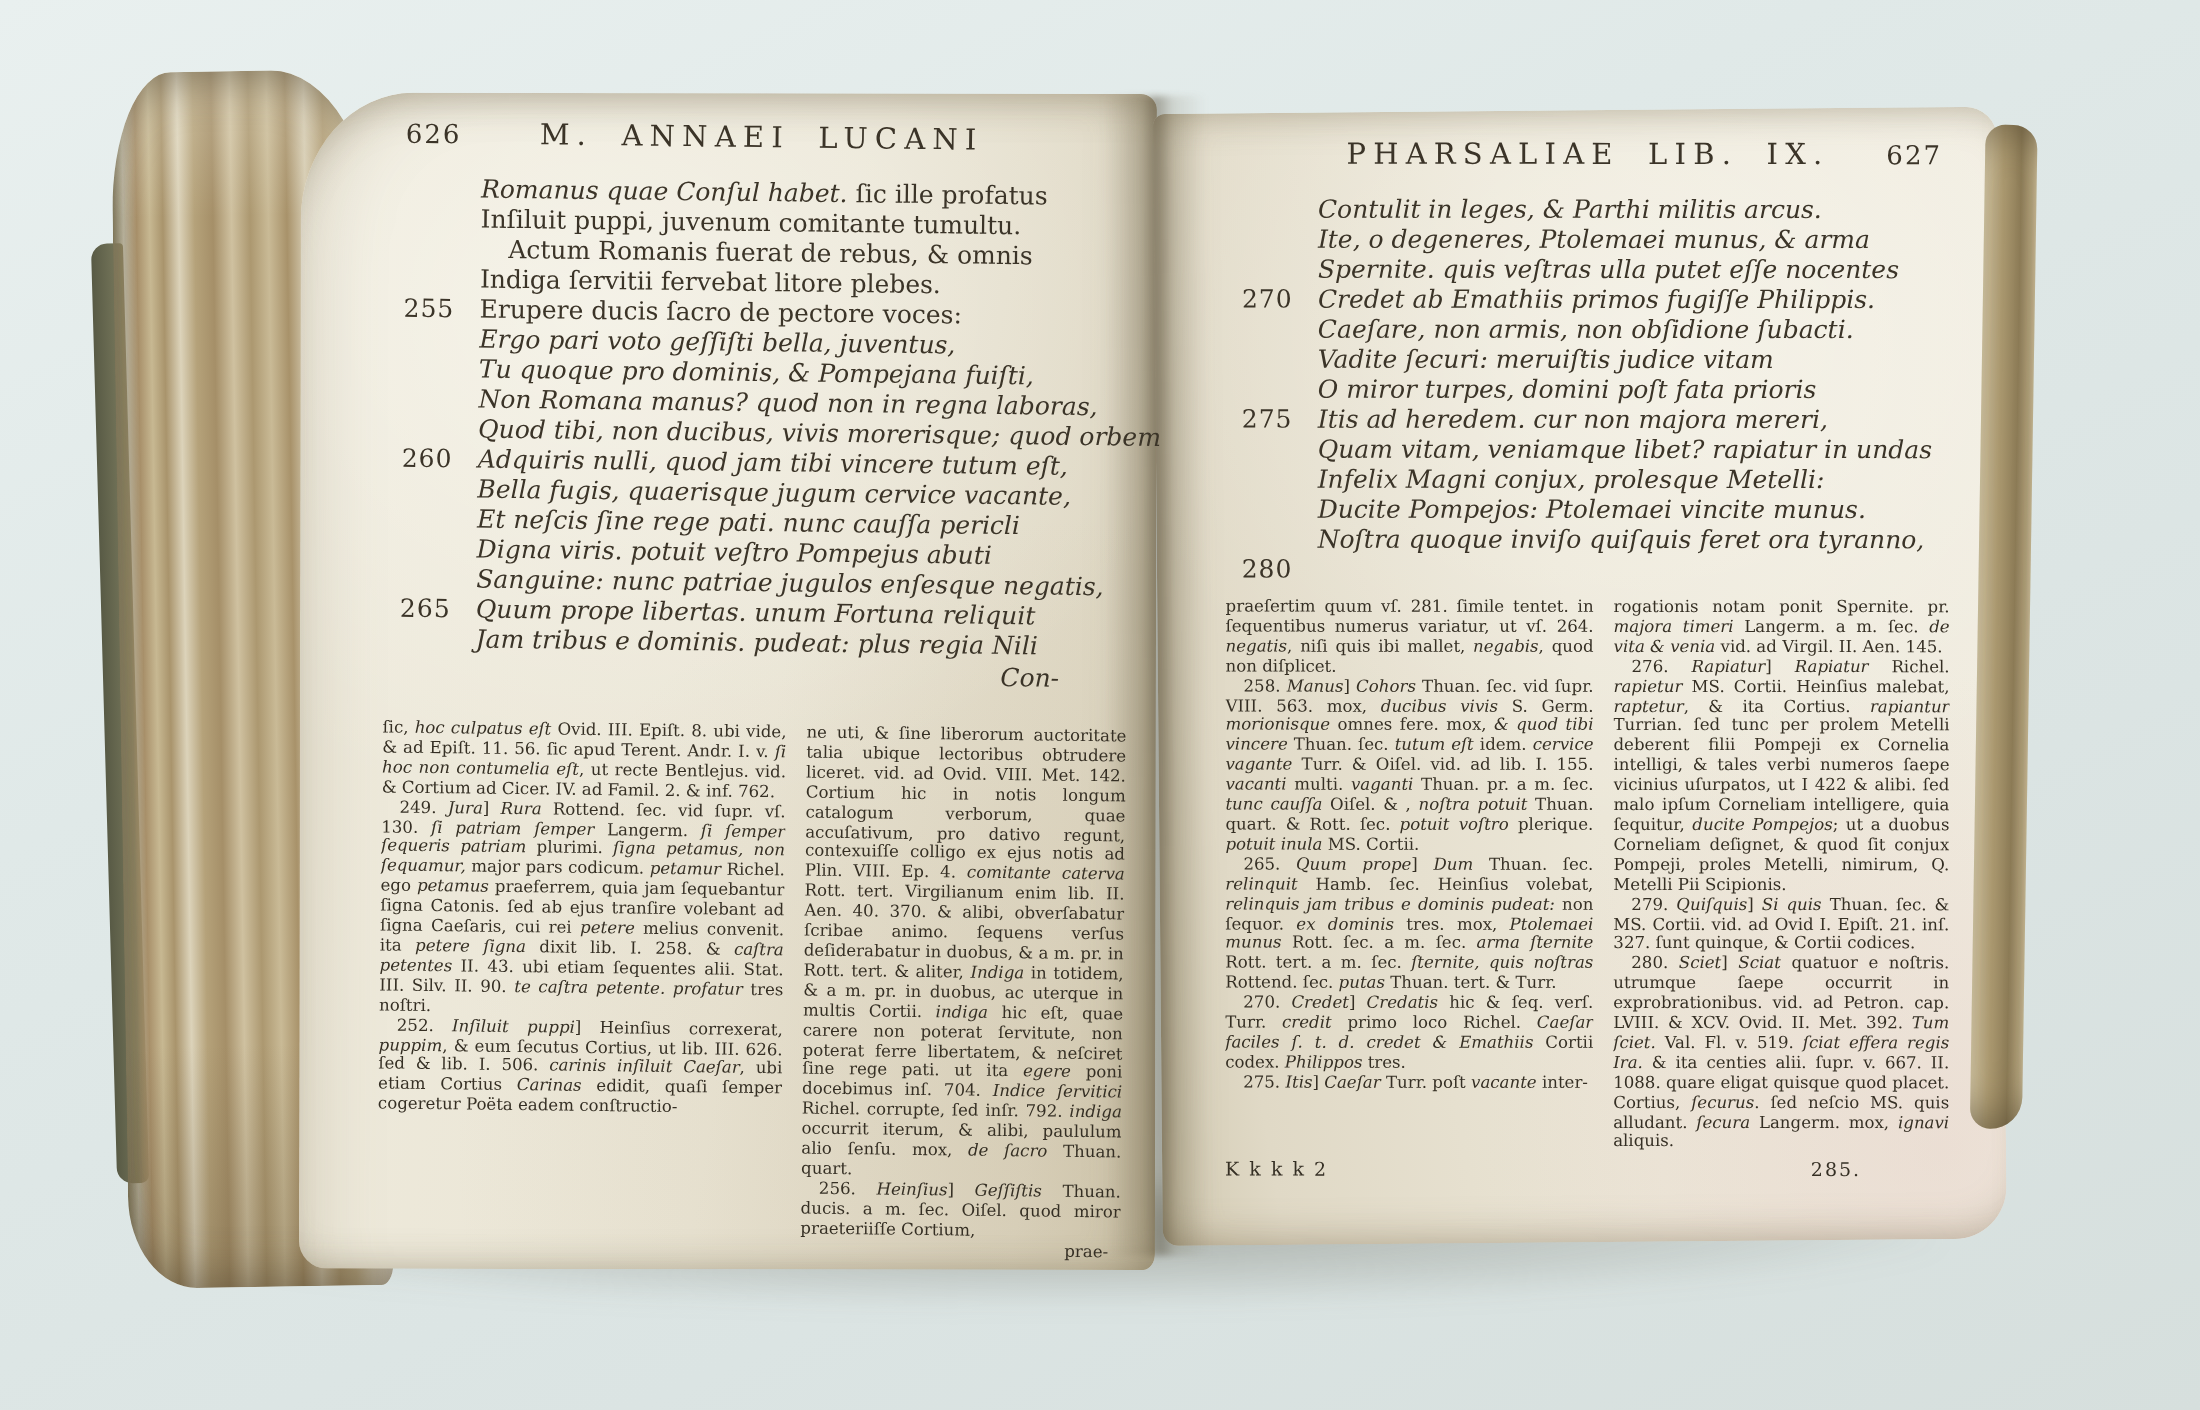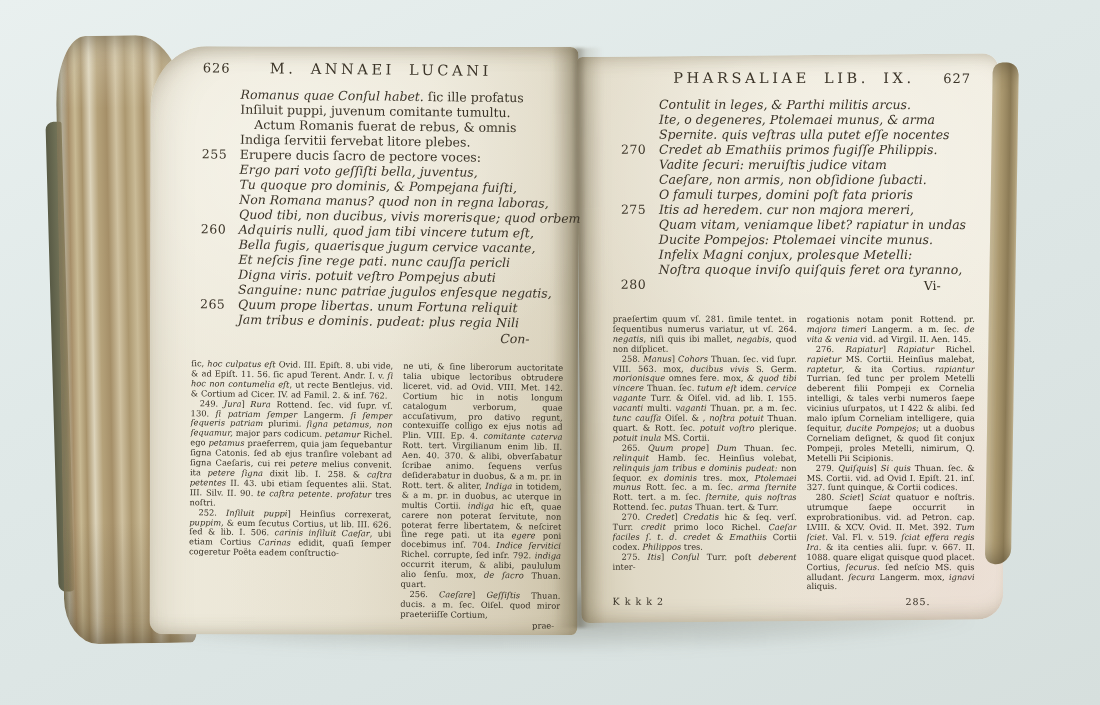--- a/index.html
+++ b/index.html
@@ -134,58 +134,57 @@
       </div>
     <div class="catchword ital">Con-</div>
     <div class="fnotes fnotes-left">
       <div class="fncol" id="fn-left-1" style="width:202px">
           <p class="fnp cont"><span class="ro">ſic, </span><span class="it">hoc culpatus eſt</span><span class="ro"> Ovid. III. Epiſt. 8. ubi vide, &amp; ad Epiſt. 11. 56. ſic apud Terent. Andr. I. v. </span><span class="it">ſi hoc non contumelia eſt</span><span class="ro">, ut recte Bentlejus. vid. &amp; Cortium ad Cicer. IV. ad Famil. 2. &amp; inf. 762.</span></p>
           <p class="fnp"><span class="ro">249. </span><span class="it">Jura</span><span class="ro">] </span><span class="it">Rura</span><span class="ro"> Rottend. ſec. vid ſupr. vſ. 130. </span><span class="it">ſi patriam ſemper</span><span class="ro"> Langerm. </span><span class="it">ſi ſemper ſequeris patriam</span><span class="ro"> plurimi. </span><span class="it">ſigna petamus, non ſequamur,</span><span class="ro"> major pars codicum. </span><span class="it">petamur</span><span class="ro"> Richel. ego </span><span class="it">petamus</span><span class="ro"> praeferrem, quia jam ſequebantur ſigna Catonis. ſed ab ejus tranſire volebant ad ſigna Caeſaris, cui rei </span><span class="it">petere</span><span class="ro"> melius convenit. ita </span><span class="it">petere ſigna</span><span class="ro"> dixit lib. I. 258. &amp; </span><span class="it">caſtra petentes</span><span class="ro"> II. 43. ubi etiam ſequentes alii. Stat. III. Silv. II. 90. </span><span class="it">te caſtra petente. profatur</span><span class="ro"> tres noſtri.</span></p>
           <p class="fnp"><span class="ro">252. </span><span class="it">Inſiluit puppi</span><span class="ro">] Heinſius correxerat, </span><span class="it">puppim</span><span class="ro">, &amp; eum ſecutus Cortius, ut lib. III. 626. ſed &amp; lib. I. 506. </span><span class="it">carinis inſiluit Caeſar</span><span class="ro">, ubi etiam Cortius </span><span class="it">Carinas</span><span class="ro"> edidit, quaſi ſemper cogeretur Poëta eadem conſtructio-</span></p>
         </div>
       <div class="fncol" id="fn-left-2" style="width:160px">
           <p class="fnp cont"><span class="ro">ne uti, &amp; ſine liberorum auctoritate talia ubique lectoribus obtrudere liceret. vid. ad Ovid. VIII. Met. 142. Cortium hic in notis longum catalogum verborum, quae accuſativum, pro dativo regunt, contexuiſſe colligo ex ejus notis ad Plin. VIII. Ep. 4. </span><span class="it">comitante caterva</span><span class="ro"> Rott. tert. Virgilianum enim lib. II. Aen. 40. 370. &amp; alibi, obverſabatur ſcribae animo. ſequens verſus deſiderabatur in duobus, &amp; a m. pr. in Rott. tert. &amp; aliter, </span><span class="it">Indiga</span><span class="ro"> in totidem, &amp; a m. pr. in duobus, ac uterque in multis Cortii. </span><span class="it">indiga</span><span class="ro"> hic eſt, quae carere non poterat ſervitute, non poterat ferre libertatem, &amp; neſciret ſine rege pati. ut ita </span><span class="it">egere</span><span class="ro"> poni docebimus inſ. 704. </span><span class="it">Indice ſervitici</span><span class="ro"> Richel. corrupte, ſed inſr. 792. </span><span class="it">indiga</span><span class="ro"> occurrit iterum, &amp; alibi, paululum alio ſenſu. mox, </span><span class="it">de ſacro</span><span class="ro"> Thuan. quart.</span></p>
-          <p class="fnp"><span class="ro">256. </span><span class="it">Caeſare</span><span class="ro">] </span><span class="it">Geſſiſtis</span><span class="ro"> Thuan. ducis. a m. ſec. Oiſel. quod miror praeteriiſſe Cortium,</span></p>
+          <p class="fnp"><span class="ro">256. </span><span class="it">Heinſius</span><span class="ro">] </span><span class="it">Geſſiſtis</span><span class="ro"> Thuan. ducis. a m. ſec. Oiſel. quod miror praeteriiſſe Cortium,</span></p>
           <div class="fncw">prae-</div>
         </div>
     </div>
   </div>
 
   <div class="content content-right">
     <div class="pheader">
       <span class="rtitle">PHARSALIAE LIB. IX.</span>
       <span class="pnum right">627</span>
     </div>
     <div class="verse" id="verse-right">
         <div class="vline"><span class="it">Contulit in leges, &amp; Parthi militis arcus.</span></div>
         <div class="vline"><span class="it">Ite, o degeneres, Ptolemaei munus, &amp; arma</span></div>
         <div class="vline"><span class="it">Spernite. quis veſtras ulla putet eſſe nocentes</span></div>
         <div class="vline"><span class="lnum">270</span></div>
         <div class="vline"><span class="it">Credet ab Emathiis primos fugiſſe Philippis.</span></div>
+        <div class="vline"><span class="it">Caeſare, non armis, non obſidione ſubacti.</span></div>
         <div class="vline"><span class="it">Vadite ſecuri: meruiſtis judice vitam</span></div>
-        <div class="vline"><span class="it">Caeſare, non armis, non obſidione ſubacti.</span></div>
-        <div class="vline"><span class="it">O famuli turpes, domini poſt fata prioris</span></div>
+        <div class="vline"><span class="it">O miror turpes, domini poſt fata prioris</span></div>
         <div class="vline"><span class="lnum">275</span><span class="it">Itis ad heredem. cur non majora mereri,</span></div>
         <div class="vline"><span class="it">Quam vitam, veniamque libet? rapiatur in undas</span></div>
+        <div class="vline"><span class="it">Infelix Magni conjux, prolesque Metelli:</span></div>
         <div class="vline"><span class="it">Ducite Pompejos: Ptolemaei vincite munus.</span></div>
-        <div class="vline"><span class="it">Infelix Magni conjux, prolesque Metelli:</span></div>
         <div class="vline"><span class="it">Noſtra quoque inviſo quiſquis feret ora tyranno,</span></div>
         <div class="vline"><span class="lnum">280</span></div>
       </div>
-    <div class="catchword">Vi-</div>
     <div class="fnotes fnotes-right">
       <div class="fncol" id="fn-right-1" style="width:184px">
           <p class="fnp cont"><span class="ro">praeſertim quum vſ. 281. ſimile tentet. in ſequentibus numerus variatur, ut vſ. 264. </span><span class="it">negatis</span><span class="ro">, niſi quis ibi mallet, </span><span class="it">negabis</span><span class="ro">, quod non diſplicet.</span></p>
           <p class="fnp"><span class="ro">258. </span><span class="it">Manus</span><span class="ro">] </span><span class="it">Cohors</span><span class="ro"> Thuan. ſec. vid ſupr. VIII. 563. mox, </span><span class="it">ducibus vivis</span><span class="ro"> S. Germ. </span><span class="it">morionisque</span><span class="ro"> omnes fere. mox, </span><span class="it">&amp; quod tibi vincere</span><span class="ro"> Thuan. ſec. </span><span class="it">tutum eſt</span><span class="ro"> idem. </span><span class="it">cervice vagante</span><span class="ro"> Turr. &amp; Oiſel. vid. ad lib. I. 155. </span><span class="it">vacanti</span><span class="ro"> multi. </span><span class="it">vaganti</span><span class="ro"> Thuan. pr. a m. ſec. </span><span class="it">tunc cauſſa</span><span class="ro"> Oiſel. &amp; , </span><span class="it">noſtra potuit</span><span class="ro"> Thuan. quart. &amp; Rott. ſec. </span><span class="it">potuit voſtro</span><span class="ro"> plerique. </span><span class="it">potuit inula</span><span class="ro"> MS. Cortii.</span></p>
           <p class="fnp"><span class="ro">265. </span><span class="it">Quum prope</span><span class="ro">] </span><span class="it">Dum</span><span class="ro"> Thuan. ſec. </span><span class="it">relinquit</span><span class="ro"> Hamb. ſec. Heinſius volebat, </span><span class="it">relinquis jam tribus e dominis pudeat:</span><span class="ro"> non ſequor. </span><span class="it">ex dominis</span><span class="ro"> tres. mox, </span><span class="it">Ptolemaei munus</span><span class="ro"> Rott. ſec. a m. ſec. </span><span class="it">arma ſternite</span><span class="ro"> Rott. tert. a m. ſec. </span><span class="it">ſternite, quis noſtras</span><span class="ro"> Rottend. ſec. </span><span class="it">putas</span><span class="ro"> Thuan. tert. &amp; Turr.</span></p>
           <p class="fnp"><span class="ro">270. </span><span class="it">Credet</span><span class="ro">] </span><span class="it">Credatis</span><span class="ro"> hic &amp; ſeq. verſ. Turr. </span><span class="it">credit</span><span class="ro"> primo loco Richel. </span><span class="it">Caeſar faciles ſ. t. d. credet &amp; Emathiis</span><span class="ro"> Cortii codex. </span><span class="it">Philippos</span><span class="ro"> tres.</span></p>
-          <p class="fnp"><span class="ro">275. </span><span class="it">Itis</span><span class="ro">] </span><span class="it">Conſul</span><span class="ro"> Turr. poſt </span><span class="it">deberent</span><span class="ro"> inter-</span></p>
+          <p class="fnp"><span class="ro">275. </span><span class="it">Itis</span><span class="ro">] </span><span class="it">Caeſar</span><span class="ro"> Turr. poſt </span><span class="it">vacante</span><span class="ro"> inter-</span></p>
         </div>
       <div class="fncol" id="fn-right-2" style="width:168px">
-          <p class="fnp cont"><span class="ro">rogationis notam ponit Rottend. pr. </span><span class="it">majora timeri</span><span class="ro"> Langerm. a m. ſec. </span><span class="it">de vita &amp; venia</span><span class="ro"> vid. ad Virgil. II. Aen. 145.</span></p>
+          <p class="fnp cont"><span class="ro">rogationis notam ponit Spernite. pr. </span><span class="it">majora timeri</span><span class="ro"> Langerm. a m. ſec. </span><span class="it">de vita &amp; venia</span><span class="ro"> vid. ad Virgil. II. Aen. 145.</span></p>
           <p class="fnp"><span class="ro">276. </span><span class="it">Rapiatur</span><span class="ro">] </span><span class="it">Rapiatur</span><span class="ro"> Richel. </span><span class="it">rapietur</span><span class="ro"> MS. Cortii. Heinſius malebat, </span><span class="it">raptetur</span><span class="ro">, &amp; ita Cortius. </span><span class="it">rapiantur</span><span class="ro"> Turrian. ſed tunc per prolem Metelli deberent filii Pompeji ex Cornelia intelligi, &amp; tales verbi numeros ſaepe vicinius uſurpatos, ut I 422 &amp; alibi. ſed malo ipſum Corneliam intelligere, quia ſequitur, </span><span class="it">ducite Pompejos</span><span class="ro">; ut a duobus Corneliam deſignet, &amp; quod ſit conjux Pompeji, proles Metelli, nimirum, Q. Metelli Pii Scipionis.</span></p>
           <p class="fnp"><span class="ro">279. </span><span class="it">Quiſquis</span><span class="ro">] </span><span class="it">Si quis</span><span class="ro"> Thuan. ſec. &amp; MS. Cortii. vid. ad Ovid I. Epiſt. 21. inſ. 327. ſunt quinque, &amp; Cortii codices.</span></p>
           <p class="fnp"><span class="ro">280. </span><span class="it">Sciet</span><span class="ro">] </span><span class="it">Sciat</span><span class="ro"> quatuor e noſtris. utrumque ſaepe occurrit in exprobrationibus. vid. ad Petron. cap. LVIII. &amp; XCV. Ovid. II. Met. 392. </span><span class="it">Tum ſciet.</span><span class="ro"> Val. Fl. v. 519. </span><span class="it">ſciat effera regis Ira.</span><span class="ro"> &amp; ita centies alii. ſupr. v. 667. II. 1088. quare eligat quisque quod placet. Cortius, </span><span class="it">ſecurus</span><span class="ro">. ſed neſcio MS. quis alludant. </span><span class="it">ſecura</span><span class="ro"> Langerm. mox, </span><span class="it">ignavi</span><span class="ro"> aliquis.</span></p>
         </div>
     </div>
     <div class="sigline">
       <span>K k k k 2</span>
       <span>285.</span>
     </div>
   </div>

